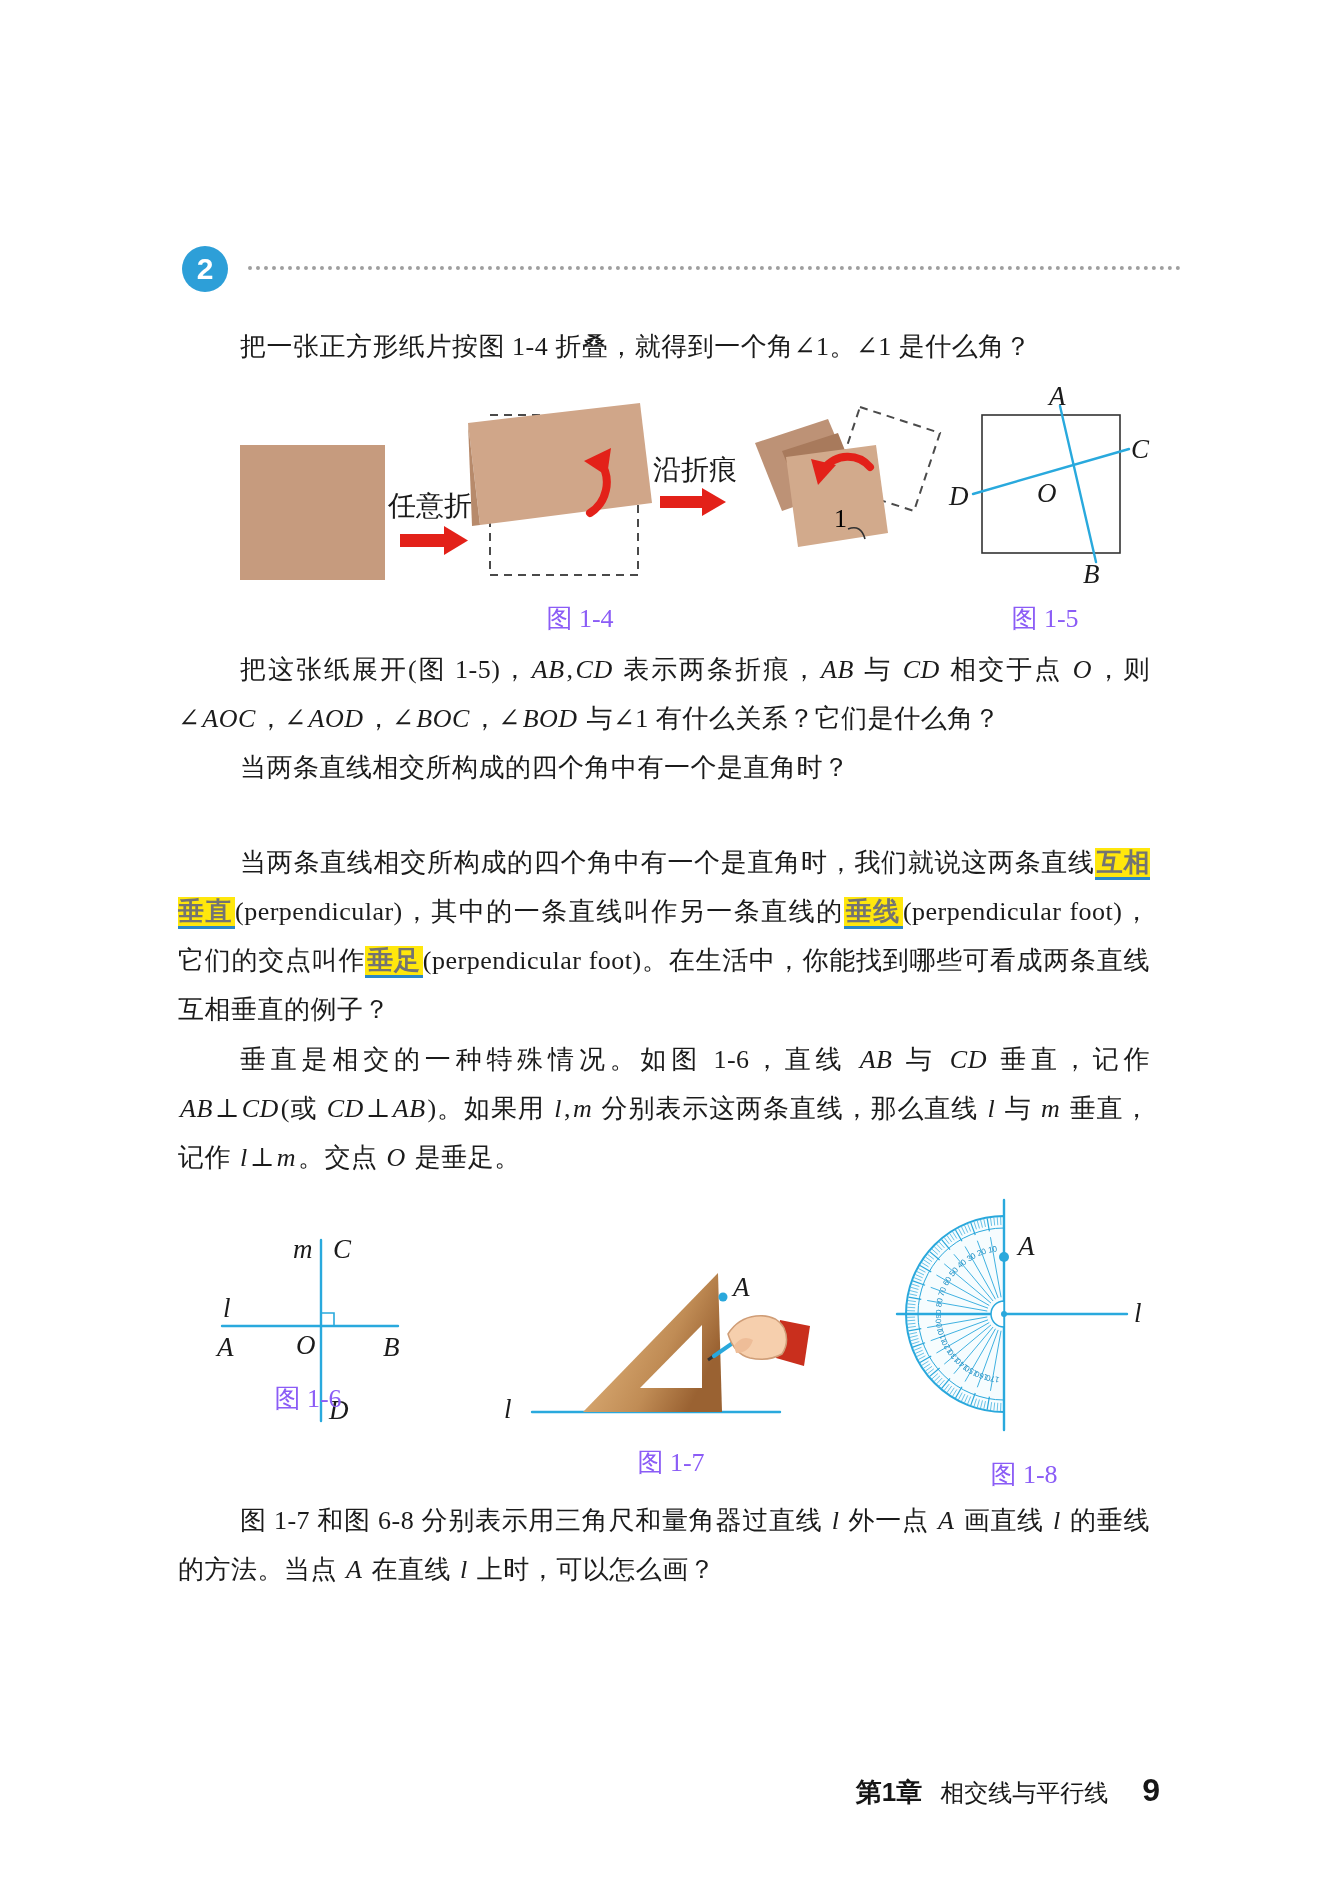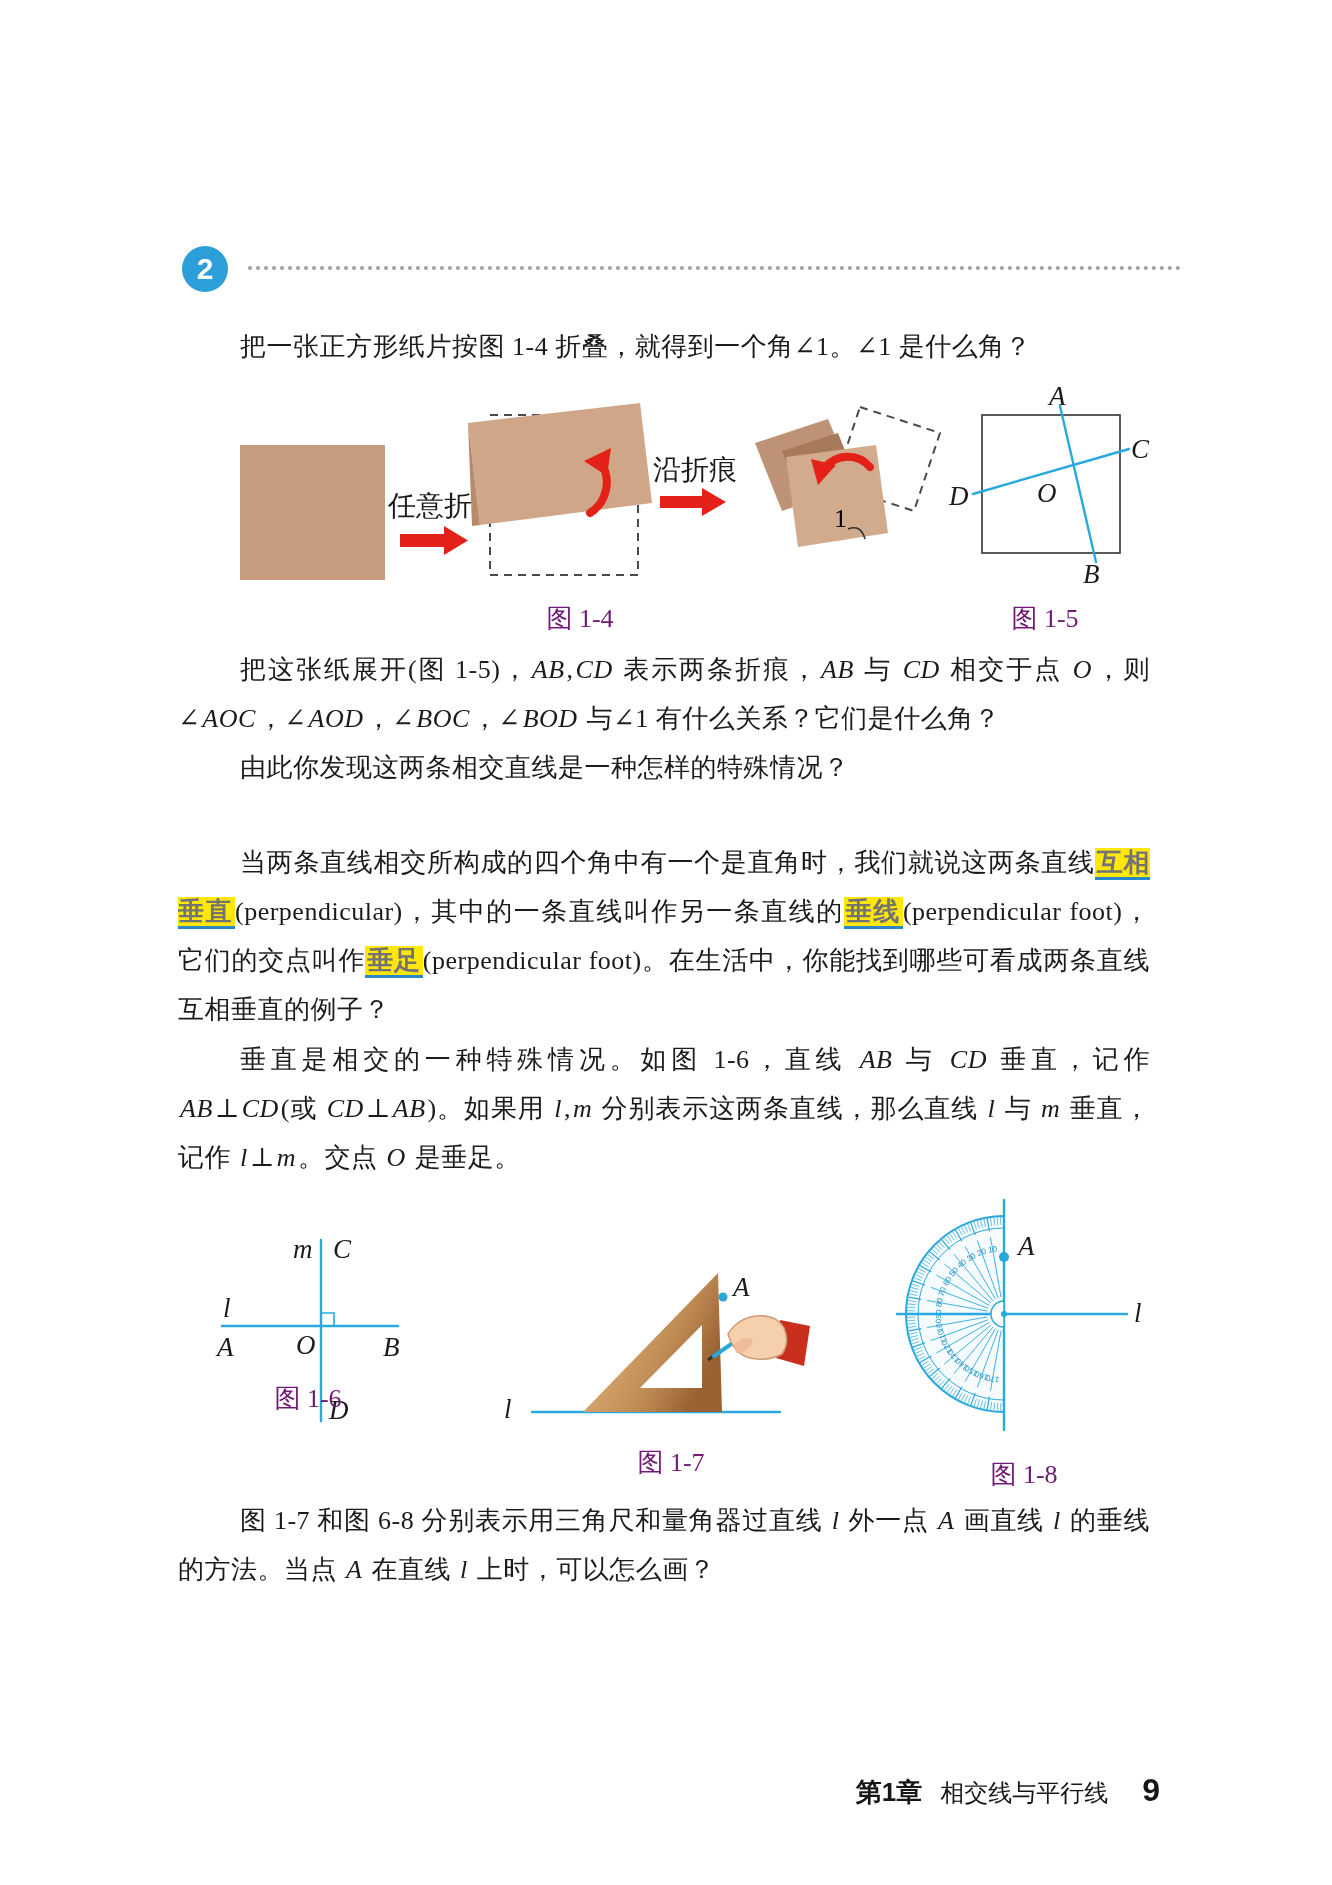--- a/index.html
+++ b/index.html
@@ -22,21 +22,21 @@
     position:absolute;left:178px;width:972px;font-size:26px;line-height:49px;
     text-align:justify;letter-spacing:0.5px;
   }
   .indent{text-indent:62px;}
   .m{font-style:italic;padding:0 2px;font-family:"Liberation Serif","DejaVu Serif",serif;}
   .hl{
     font-weight:bold;color:#737373;background:#ffe70c;
     border-bottom:3px solid #2a87c8;padding:0 2px;
   }
   .caption{
-    position:absolute;width:160px;text-align:center;font-size:26px;color:#701a75;
+    position:absolute;width:160px;text-align:center;font-size:26px;color:#8b5cf6;
   }
   .footer{
     position:absolute;top:1772px;right:172px;display:flex;align-items:baseline;
     font-family:"Liberation Sans","DejaVu Sans",sans-serif;color:#161616;
   }
   .footer .ch{font-weight:bold;font-size:26px;text-align:center;}
   .footer .ti{font-size:24px;margin-left:18px;}
   .footer .pn{font-weight:bold;font-size:32px;margin-left:34px;}
   
   .fig-line{stroke:#29a9dd;stroke-width:2.4;fill:none;stroke-linecap:round;}
@@ -105,21 +105,21 @@
   <text class="fig-label" x="186" y="80">C</text>
   <text class="fig-label" x="4" y="127">D</text>
   <text class="fig-label" x="92" y="124">O</text>
   <text class="fig-label" x="138" y="205">B</text>
 </svg>
 
 <div class="caption" style="left:500px;top:601px;">图 1-4</div>
 <div class="caption" style="left:965px;top:601px;">图 1-5</div>
 
 <div class="para indent" style="top:645px;"><span>把这张纸展开(图 1-5)，</span><span class="m">AB</span><span>,</span><span class="m">CD</span><span> 表示两条折痕，</span><span class="m">AB</span><span> 与 </span><span class="m">CD</span><span> 相交于点 </span><span class="m">O</span><span>，则∠</span><span class="m">AOC</span><span>，∠</span><span class="m">AOD</span><span>，∠</span><span class="m">BOC</span><span>，∠</span><span class="m">BOD</span><span> 与∠1 有什么关系？它们是什么角？</span></div>
-<div class="para indent" style="top:743px;"><span>由此你发现这两条相交直线是一种怎样的特殊情况？</span></div>
+<div class="para indent" style="top:743px;"><span>当两条直线相交所构成的四个角中有一个是直角时？</span></div>
 
 <div class="para indent" style="top:838px;"><span>当两条直线相交所构成的四个角中有一个是直角时，我们就说这两条直线</span><span class="hl">互相垂直</span><span>(perpendicular)，其中的一条直线叫作另一条直线的</span><span class="hl">垂线</span><span>(perpendicular foot)，它们的交点叫作</span><span class="hl">垂足</span><span>(perpendicular foot)。在生活中，你能找到哪些可看成两条直线互相垂直的例子？</span></div>
 
 <div class="para indent" style="top:1035px;"><span>垂直是相交的一种特殊情况。如图 1-6，直线 </span><span class="m">AB</span><span> 与 </span><span class="m">CD</span><span> 垂直，记作 </span><span class="m">AB</span><span>⊥</span><span class="m">CD</span><span>(或 </span><span class="m">CD</span><span>⊥</span><span class="m">AB</span><span>)。如果用 </span><span class="m">l</span><span>,</span><span class="m">m</span><span> 分别表示这两条直线，那么直线 </span><span class="m">l</span><span> 与 </span><span class="m">m</span><span> 垂直，记作 </span><span class="m">l</span><span>⊥</span><span class="m">m</span><span>。交点 </span><span class="m">O</span><span> 是垂足。</span></div>
 
 <svg class="abs" style="left:195px;top:1225px;" width="220" height="215" viewBox="0 0 220 215">
   <line class="fig-line" x1="126" y1="15" x2="126" y2="196"></line>
   <line class="fig-line" x1="27" y1="101" x2="203" y2="101"></line>
   <polyline class="fig-thin" points="139,101 139,88 126,88"></polyline>
   <text class="fig-label" x="98" y="33">m</text>

